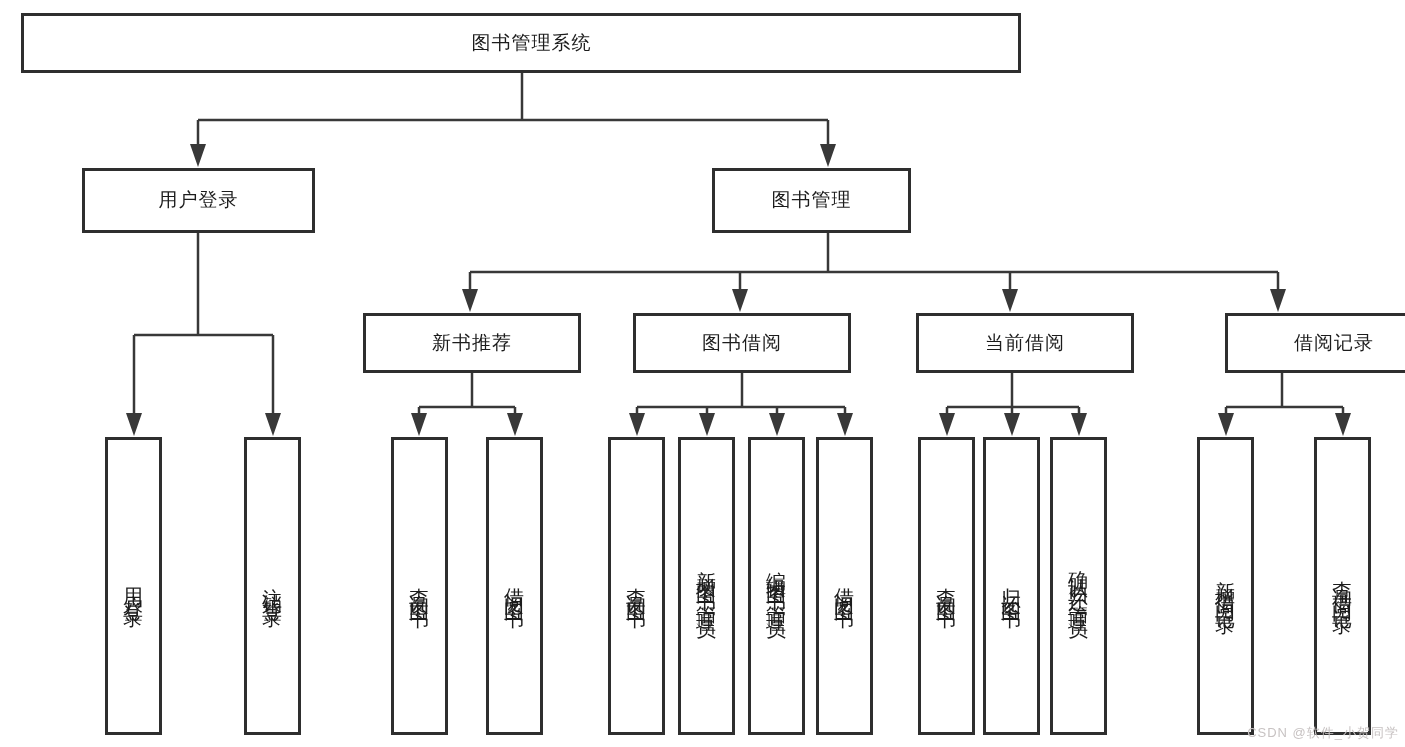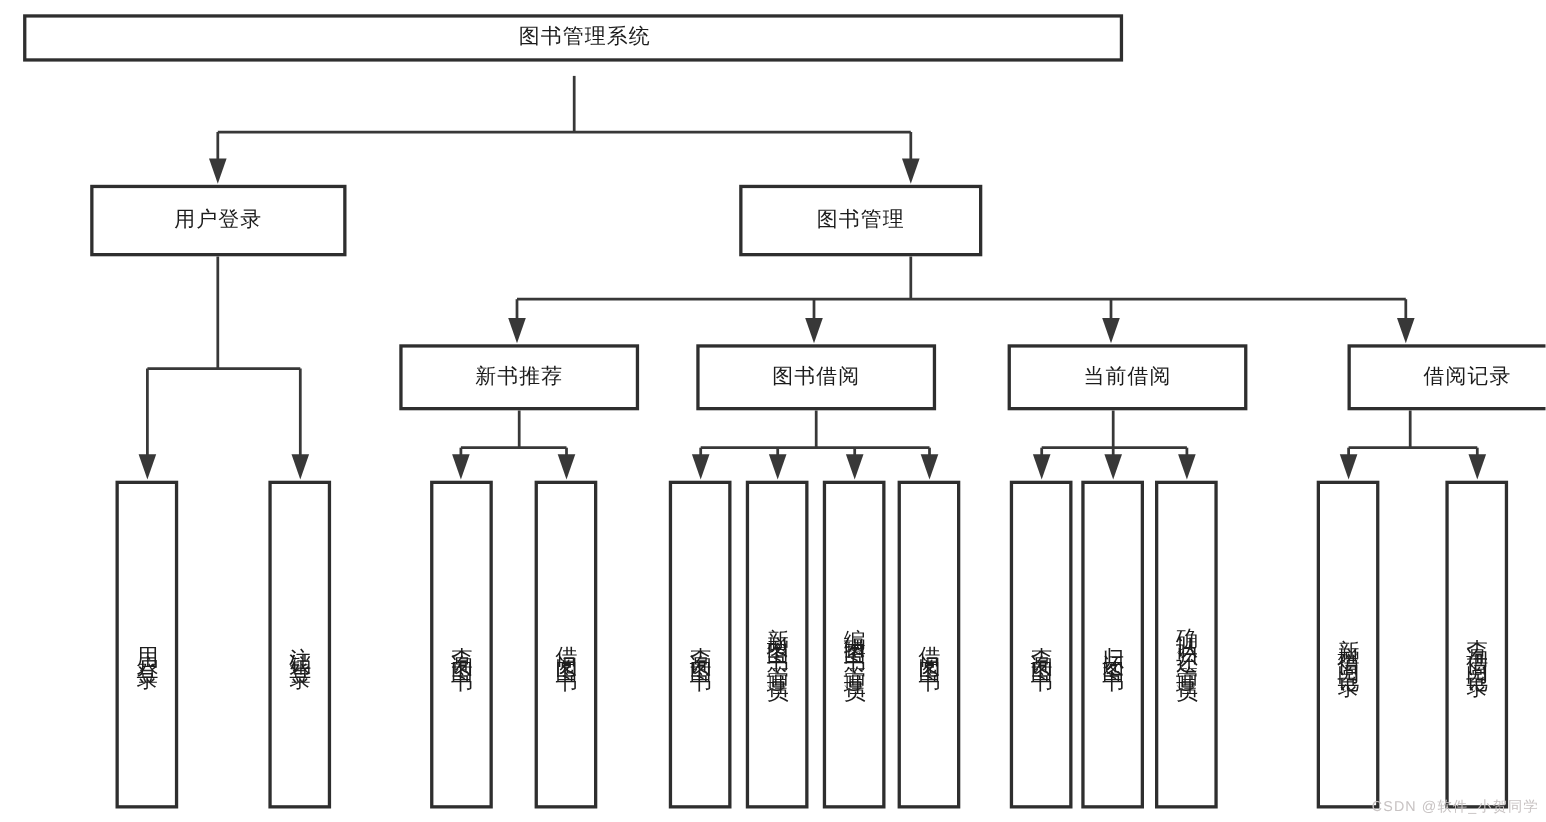--- a/index.html
+++ b/index.html
@@ -16,24 +16,24 @@
     display:flex;align-items:center;justify-content:center;
     color:var(--text,#1c1c1c);font-size:19px;letter-spacing:1px;
     text-align:center;line-height:1.2;
   }
   .leaf{
     writing-mode:vertical-rl;text-orientation:mixed;
     font-size:20px;letter-spacing:7px;line-height:1;
     padding:6px 0;
   }
   
-  .n-root{left:21px;top:13px;width:1000px;height:43px;padding-left:21px;}
+  .n-root{left:21px;top:13px;width:1000px;height:60px;padding-left:21px;}
   
   .n-userlogin{left:82px;top:168px;width:233px;height:65px;}
-  .n-bookmgmt{left:672px;top:168px;width:221px;height:65px;}
+  .n-bookmgmt{left:712px;top:168px;width:199px;height:65px;}
   
   .n-l3{top:313px;width:218px;height:60px;}
   .n-newbook{left:363px;}
   .n-borrow{left:633px;}
   .n-current{left:916px;}
   .n-record{left:1225px;}
   
   .n-leaf{top:437px;width:57px;height:298px;}
   .lf-a1{left:105px;}  .lf-a2{left:244px;}
   .lf-b1{left:391px;}  .lf-b2{left:486px;}

